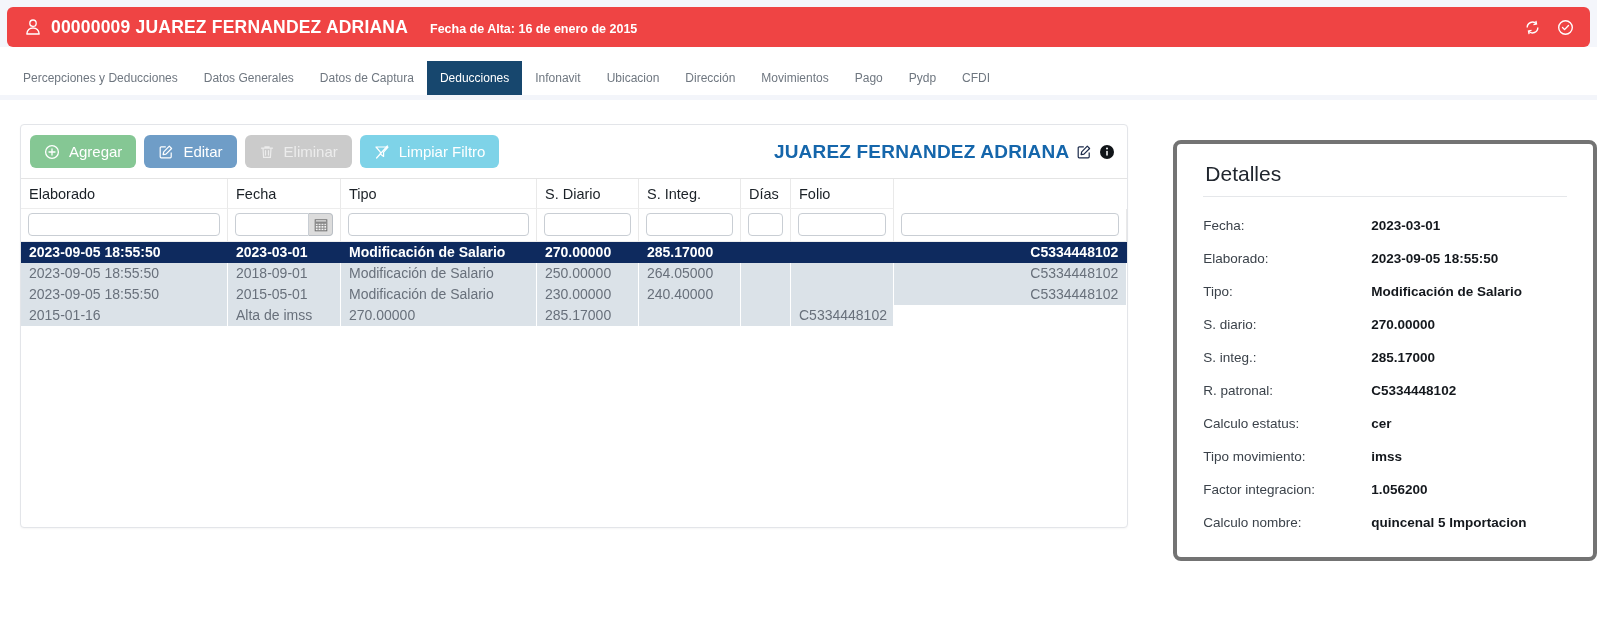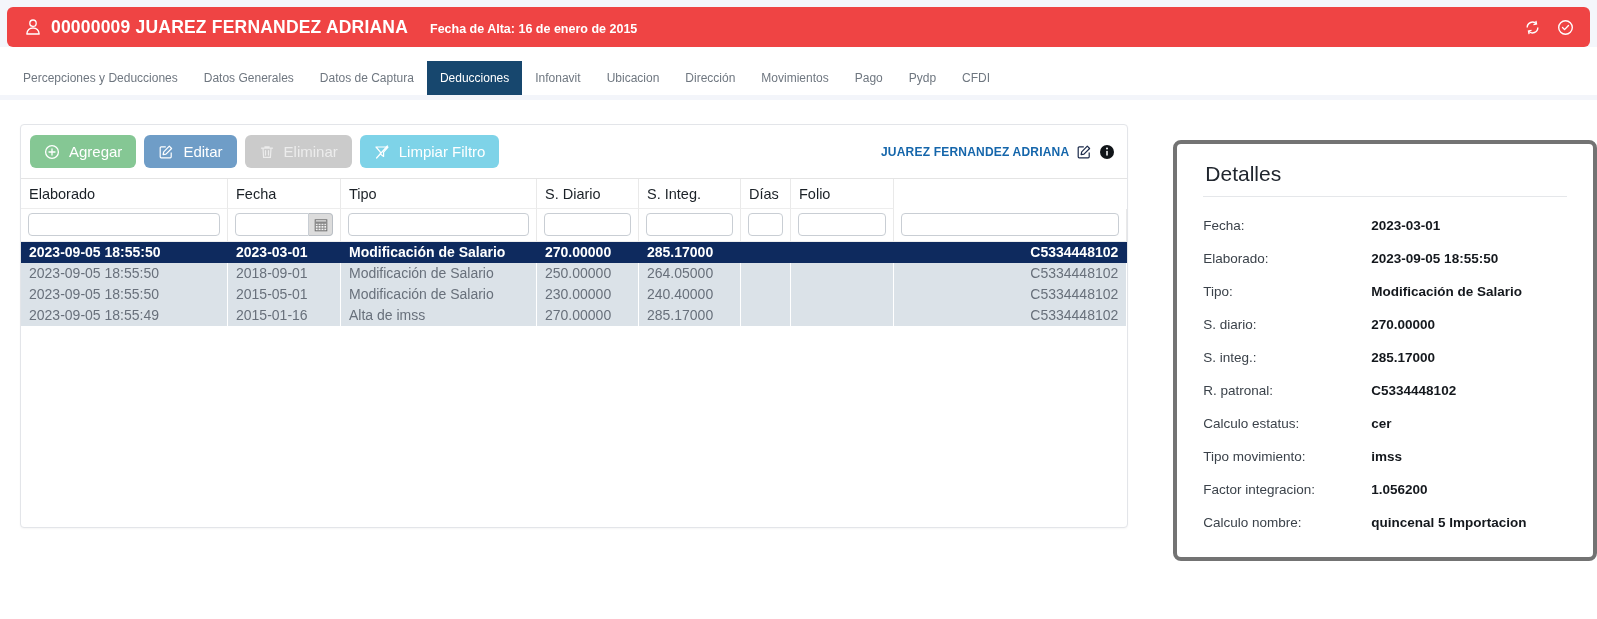--- a/index.html
+++ b/index.html
@@ -32,21 +32,21 @@
   .toolbar { display:flex; align-items:center; padding:10px 12px 10px 9px; }
   .btn { display:inline-flex; align-items:center; gap:9px; border:none; border-radius:6px;
     color:#fff; font-size:15px; font-weight:500; padding:8px 14px; margin-right:8px;
     cursor:pointer; font-family:inherit; }
   .btn svg { width:16px; height:16px; display:block; }
   .btn-green { background:#85c794; }
   .btn-blue  { background:#6f9dc7; }
   .btn-gray  { background:#cbcbcb; color:#ececec; }
   .btn-cyan  { background:#7ed3e8; }
   .tb-right { margin-left:auto; display:flex; align-items:center; gap:7px; }
-  .emp-link { color:#1566ab; font-size:12px; font-weight:700; letter-spacing:.2px; cursor:pointer; }
+  .emp-link { color:#1566ab; font-size:19px; font-weight:700; letter-spacing:.2px; cursor:pointer; }
   .emp-edit svg { width:16px; height:16px; display:block; cursor:pointer; }
   .info-ic svg { width:16px; height:16px; display:block; cursor:pointer; }
 
   
   .grid { display:grid; grid-template-columns:207px 113px 196px 102px 102px 50px 103px minmax(0,1fr); }
   .th { font-size:14.5px; color:#1b2127; padding:7px 8px 6px 8px;
     border-right:1px solid #e9e9e9; border-bottom:1px solid #ededed; cursor:pointer;
     white-space:nowrap; overflow:hidden; }
   .thead { border-top:1px solid #e4e4e4; }
   .fcell { padding:4px 7px 5px 7px; border-right:1px solid #e9e9e9; border-bottom:1px solid #ededed; }
@@ -239,21 +239,20 @@
       <div class="td">2023-09-05 18:55:50</div>
       <div class="td">2015-05-01</div>
       <div class="td">Modificación de Salario</div>
       <div class="td">230.00000</div>
       <div class="td">240.40000</div>
       <div class="td"></div>
       <div class="td"></div>
       <div class="td right">C5334448102</div>
     </div>
     <div class="grid trow">
-      <div class="td">2023-09-05 18:55:49</div>
       <div class="td">2015-01-16</div>
       <div class="td">Alta de imss</div>
       <div class="td">270.00000</div>
       <div class="td">285.17000</div>
       <div class="td"></div>
       <div class="td"></div>
       <div class="td right">C5334448102</div>
     </div>
 
     <div class="tbody-filler"></div>

